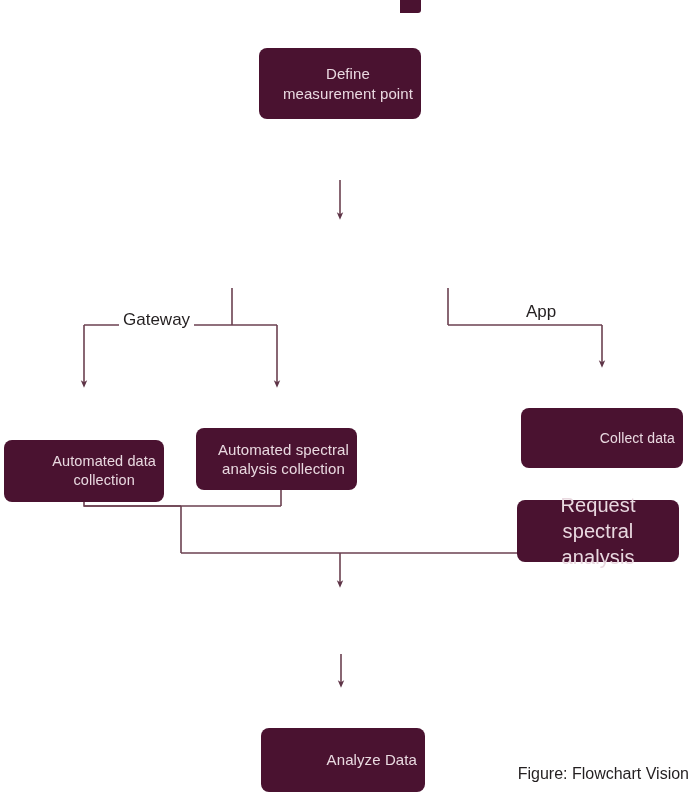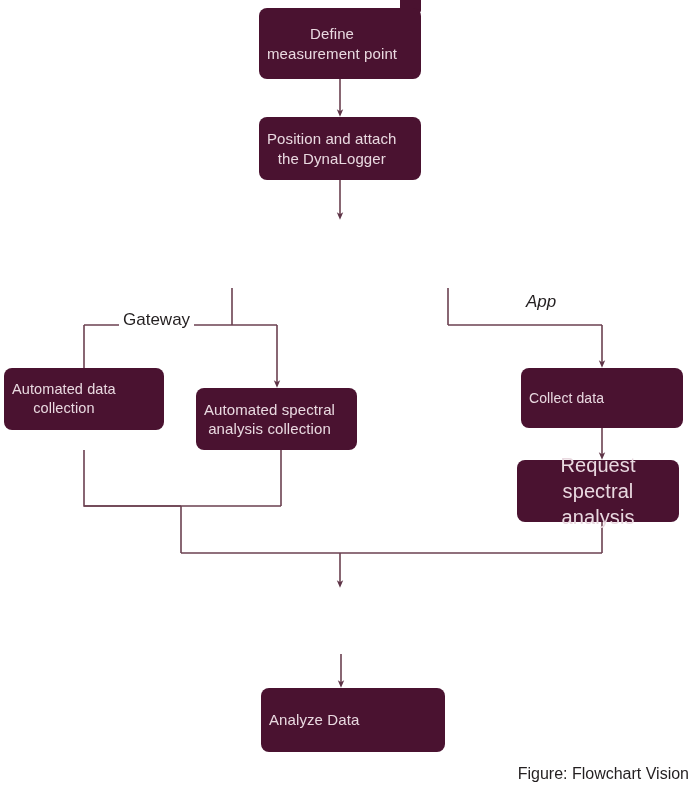--- a/index.html
+++ b/index.html
@@ -25,26 +25,27 @@
     height: 804px;
   }
   .node {
     position: absolute;
     box-sizing: border-box;
     background: #4a1230;
     border-radius: 8px;
     color: #e9d9e0;
     display: flex;
     align-items: center;
-    justify-content: flex-start;
+    justify-content: flex-end;
     text-align: center;
     line-height: 1.30;
     padding: 4px 8px;
     white-space: pre-line;
     letter-spacing: 0.1px;
+    margin-top: 40px;
   }
   .node-label {
     display: block;
     white-space: pre-line;
   }
   .edge-label {
     position: absolute;
     color: #231f20;
     font-size: 17px;
     background: #ffffff;
@@ -115,49 +116,45 @@
 
       <path d="M341,654 L341,684" marker-end="url(#arrow)"></path>
     </g>
   </svg>
 
   <div class="node" style="left:259px; top:8px; width:162px; height:71px; font-size:15px;">
     <span class="node-label">Define
 measurement point</span>
   </div>
 
-  <div class="node" style="left:259px; top:117px; width:162px; height:63px; font-size:15px;">
-    <span class="node-label">Position and attach
-the DynaLogger</span>
-  </div>
 
 
-  <div class="node" style="left:4px; top:368px; width:160px; height:62px; font-size:14.5px;">
+  <div class="node" style="left:4px; top:400px; width:160px; height:62px; font-size:14.5px;">
     <span class="node-label">Automated data
 collection</span>
   </div>
 
   <div class="node" style="left:196px; top:388px; width:161px; height:62px; font-size:15px;">
     <span class="node-label">Automated spectral
 analysis collection</span>
   </div>
 
   <div class="node" style="left:521px; top:368px; width:162px; height:60px; font-size:14px;">
     <span class="node-label">Collect data</span>
   </div>
 
   <div class="node" style="left:517px; top:460px; width:162px; height:62px; font-size:20px;">
     <span class="node-label">Request spectral
 analysis</span>
   </div>
 
 
-  <div class="node" style="left:261px; top:688px; width:184px; height:64px; font-size:15px;">
+  <div class="node" style="left:261px; top:688px; width:164px; height:64px; font-size:15px;">
     <span class="node-label">Analyze Data</span>
   </div>
 
   <div class="edge-label" style="left:119px; top:310px;">Gateway</div>
 
-  <div class="edge-label" style="left:522px; top:292px;font-style:italic;">App</div>
+  <div class="edge-label" style="left:522px; top:302px;">App</div>
 
   <div class="caption" style="top:765px;">Figure: Flowchart Vision</div>
 
 </div>
 
 </body></html>

